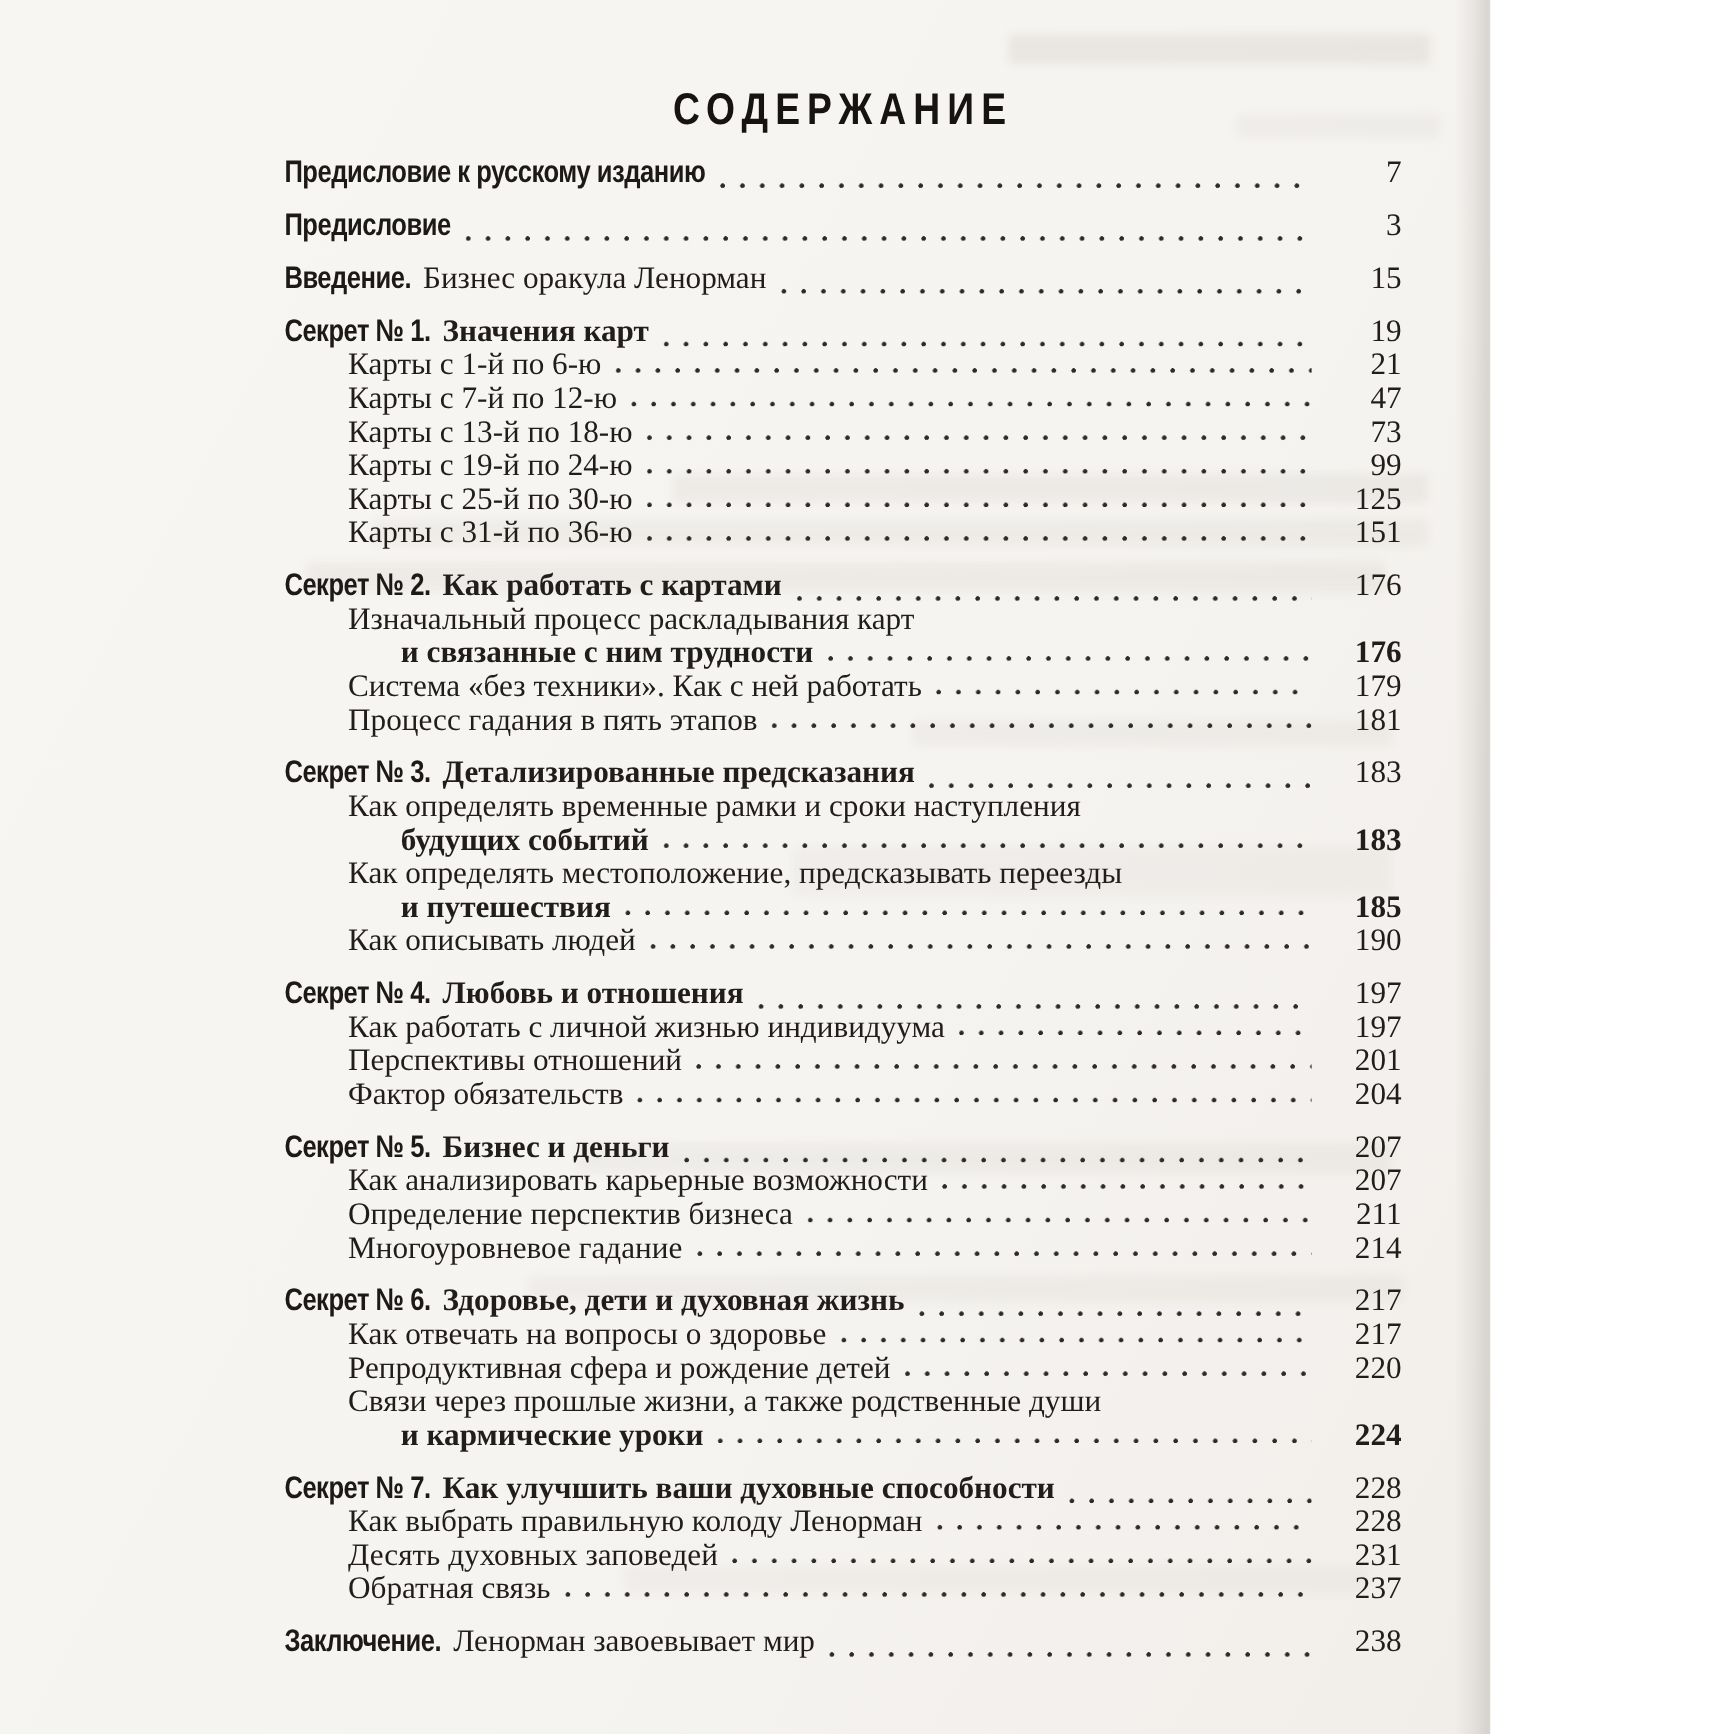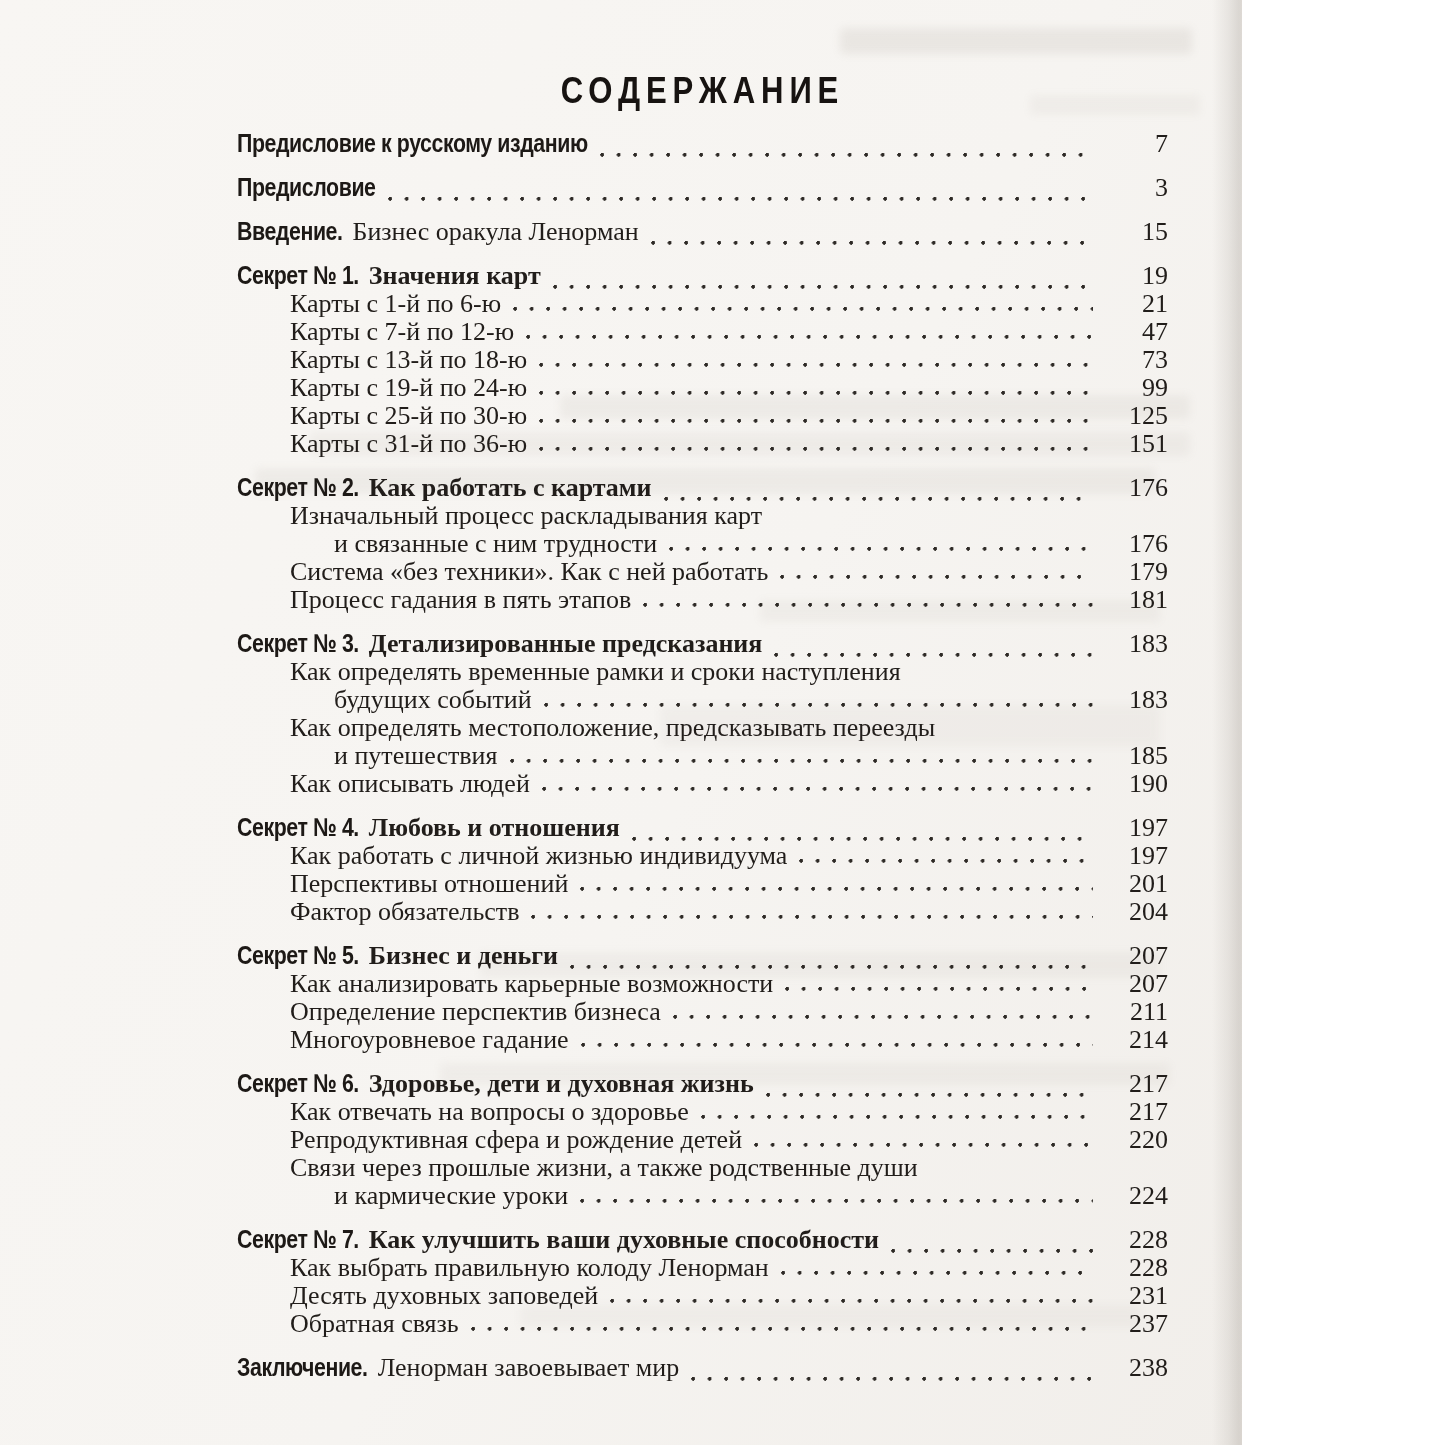--- a/index.html
+++ b/index.html
@@ -47,21 +47,21 @@
     font-weight:700;font-size:37px;line-height:46px;letter-spacing:7px;
     text-align:center;color:#171311;margin:0 0 3px 0;
     transform:scaleX(0.84);
   }
   .row{
     display:flex;align-items:baseline;
     height:28px;line-height:28px;font-size:26px;
   }
   .row.group{margin-top:16px;align-items:flex-end;}
   .level-1{padding-left:53px;}
-  .cont{padding-left:97px;}
+  .cont{padding-left:97px;font-weight:bold;}
   .label{white-space:nowrap;flex:0 1 auto;min-width:0;}
   .head{
     font-family:"Liberation Sans", sans-serif;
     font-weight:700;font-size:26px;letter-spacing:-0.5px;color:#1d1916;
     display:inline-block;transform:scaleX(0.82);transform-origin:0 72%;
   }
   .rest{margin-left:10px;}
   .rest.bold{font-weight:700;}
   .leader{
     flex:1 1 20px;min-width:16px;height:6px;margin:0 11px 0 12px;

